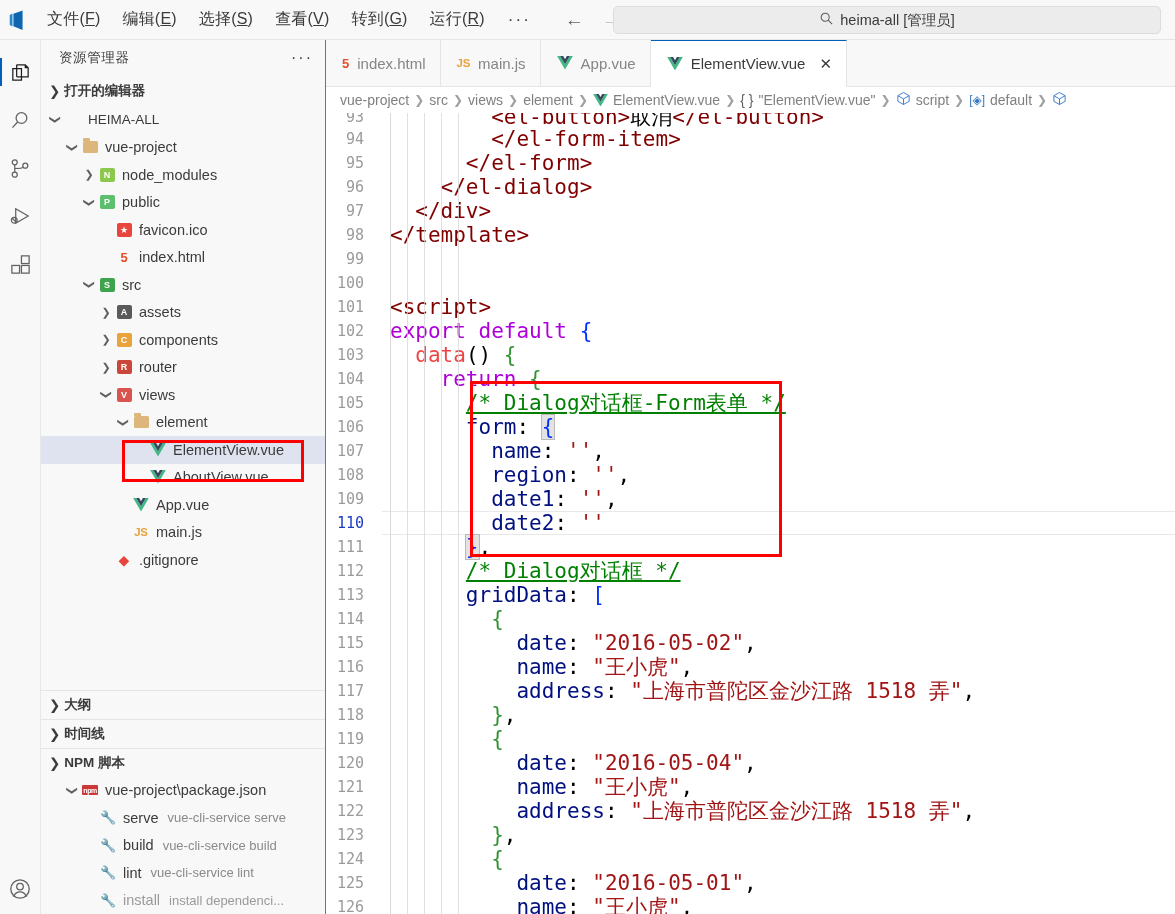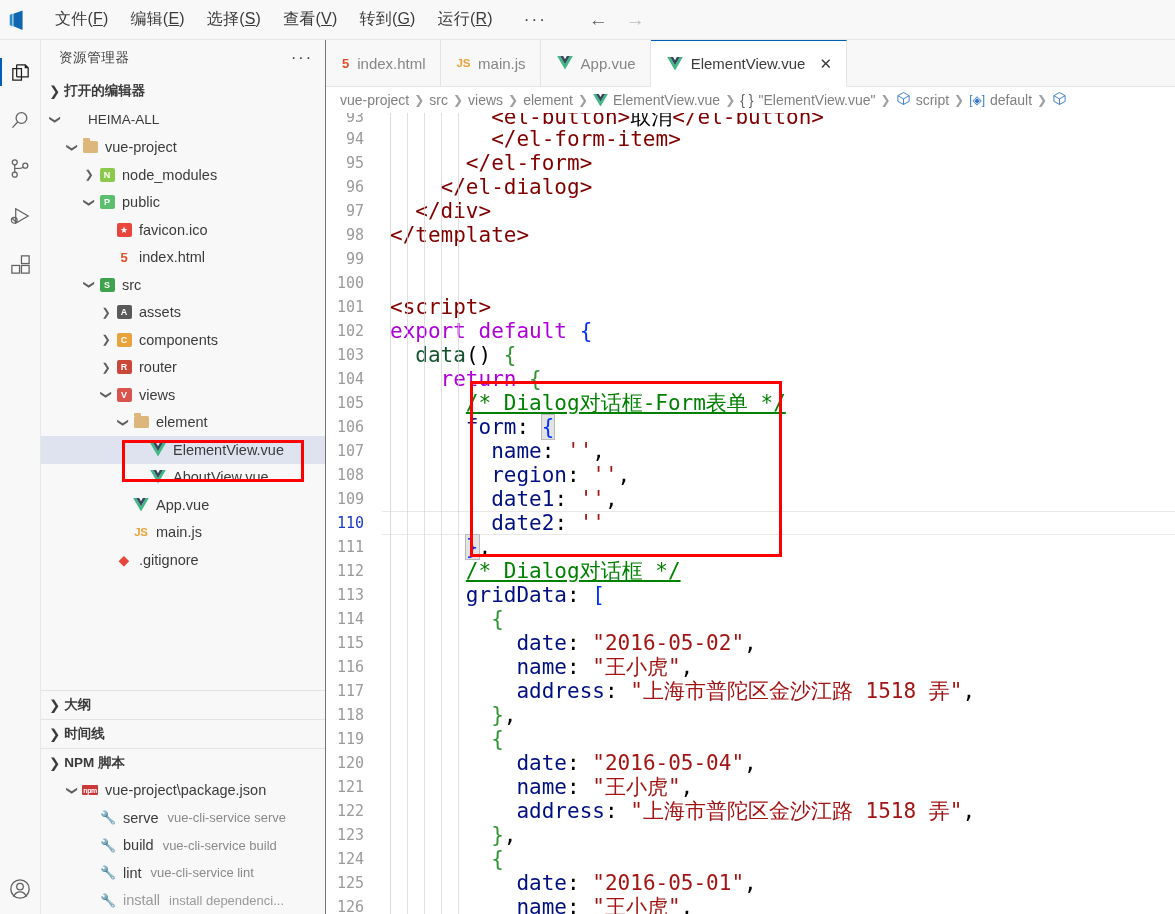--- a/index.html
+++ b/index.html
@@ -12,21 +12,20 @@
   }
   .app { position: relative; width: 1175px; height: 914px; display: flex; flex-direction: column; }
 
   
   .titlebar {
     height: 40px; min-height: 40px;
     background: #f8f8f8;
     border-bottom: 1px solid #e5e5e5;
     display: flex; align-items: center;
     position: relative;
-    gap: 8px;
   }
   .vscode-logo { width: 36px; display:flex; align-items:center; justify-content:center; }
   .vscode-logo svg { display:block; }
   .menubar { display: flex; align-items: center; gap: 0px; }
   .menu-item {
     padding: 4px 11px;
     font-size: 16px;
     color: #3b3b3b;
     white-space: nowrap;
     cursor: default;
@@ -179,21 +178,21 @@
     white-space: pre; overflow: hidden;
   }
   .code .cl { height: 24px; line-height: 24px; padding-left: 8px; position: relative; }
   .code .cl.active { border-top: 1px solid #e8e8e8; border-bottom: 1px solid #e8e8e8; height:24px; line-height:22px;}
   
   .t-tag { color: #800000; }
   .t-kw2 { color: #af00db; }
   .t-str { color: #a31515; }
   .t-com { color: #008000; text-decoration: underline; }
   .t-prop{ color: #001080; }
-  .t-fn  { color: #14532d; }
+  .t-fn  { color: #ef4444; }
   .t-brk { color: #0431fa; }
   .t-brk2{ color: #319331; }
   .t-plain { color: #000000; }
   .brkhl { background: #e3e3e3; outline: 1px solid #b9b9b9; }
 
   .indentguide {
     position: absolute; top: 0; bottom: 0; width: 1px; background: #d3d3d3;
   }
 
   
@@ -220,20 +219,29 @@
         <div class="menu-item"><span class="mn">编辑</span>(<span class="mk">E</span>)</div>
         <div class="menu-item"><span class="mn">选择</span>(<span class="mk">S</span>)</div>
         <div class="menu-item"><span class="mn">查看</span>(<span class="mk">V</span>)</div>
         <div class="menu-item"><span class="mn">转到</span>(<span class="mk">G</span>)</div>
         <div class="menu-item"><span class="mn">运行</span>(<span class="mk">R</span>)</div>
       </div>
     <div class="menu-more">···</div>
     <div class="navbtns">
       <span class="navbtn back">←</span>
       <span class="navbtn fwd">→</span>
+    </div>
+    <div class="qinput">
+      <span class="mag">
+        <svg width="15" height="15" viewBox="0 0 16 16">
+            <circle cx="6.6" cy="6.6" r="4.3" fill="none" stroke="#5a5a5a" stroke-width="1.1"></circle>
+            <line x1="9.8" y1="9.8" x2="14" y2="14" stroke="#5a5a5a" stroke-width="1.1"></line>
+          </svg>
+      </span>
+      <span>heima-all [管理员]</span>
     </div>
   </div>
 
   <div class="body">
 
     <div class="activitybar">
       <div class="act-icon active">
         <svg width="23" height="23" viewBox="0 0 24 24" fill="none" stroke="currentColor" stroke-width="1.3">
           <path d="M4 8 L4 20 L13 20 L13 8 Z"></path>
           <path d="M8 4 L8 16.5 M8 4 L17 4 L20 7 L20 16.5 L8 16.5 M17 4 L17 7 L20 7"></path>

